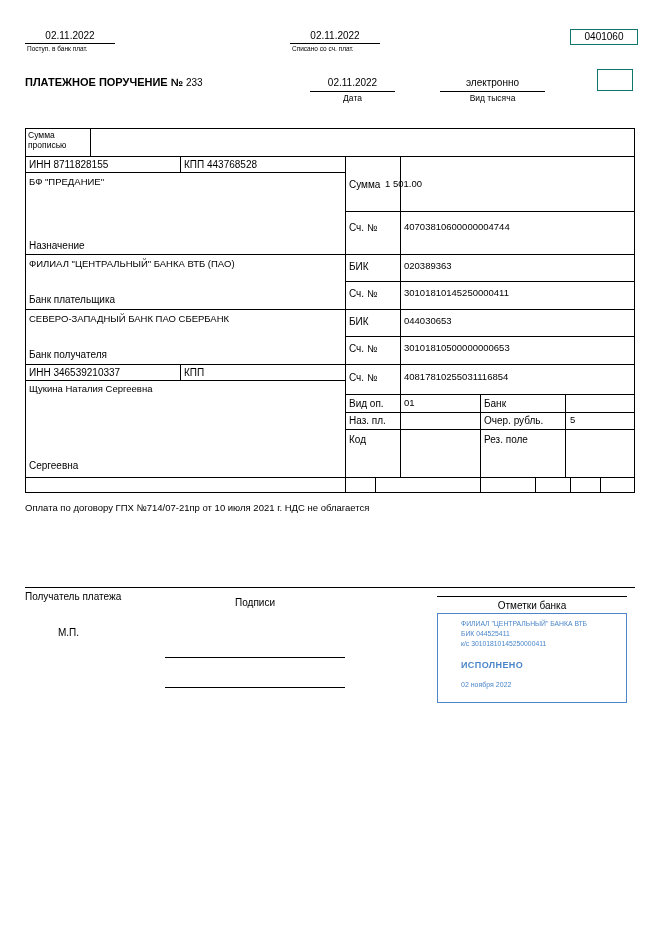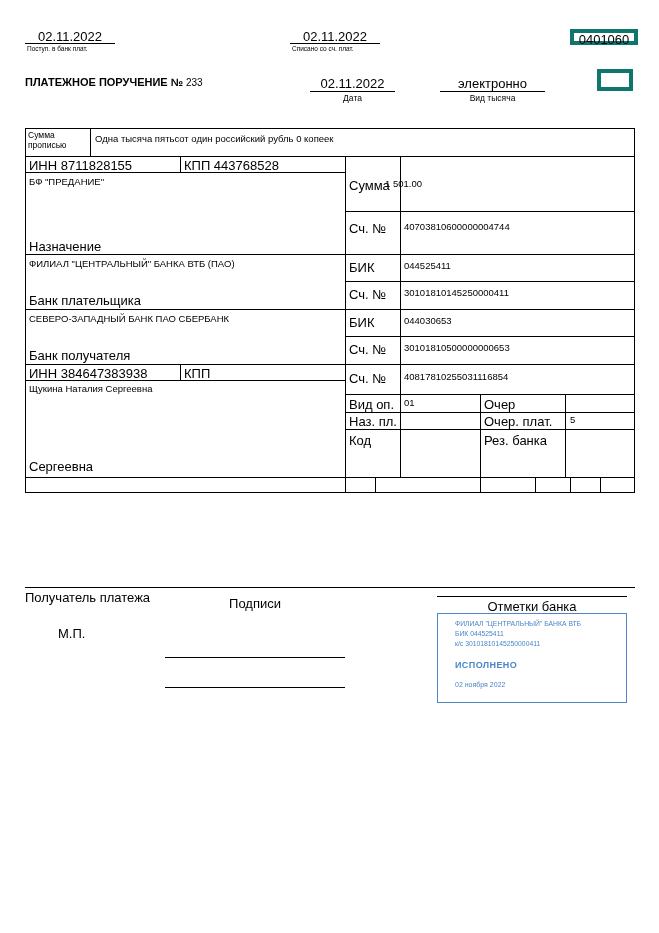--- a/index.html
+++ b/index.html
@@ -2,31 +2,31 @@
 <html><head>
 <meta charset="utf-8">
 <style>
   *{margin:0;padding:0;box-sizing:border-box}
   body{background:#fff;font-family:"Liberation Sans","DejaVu Sans",sans-serif}
   .page{position:relative;width:659px;height:933px;background:#fff;color:#000;overflow:hidden}
   .abs{position:absolute;white-space:nowrap;line-height:1.15}
   .wrap{white-space:normal}
   .t65{font-size:6.5px}
   .t85{font-size:8.5px}
-  .t9{font-size:13px}
+  .t9{font-size:10px}
   .t95{font-size:9.5px}
   .t10{font-size:10px}
   .t11{font-size:11px}
   .b{font-weight:bold}
   .center{text-align:center}
   .hl{position:absolute;height:1px;background:#000}
   .vl{position:absolute;width:1px;background:#000}
-  .box{position:absolute;border:4px solid #0f766e}
+  .box{position:absolute;border:1px solid #0f766e}
   .num{margin-left:3px;font-weight:normal}
-  .stamp{position:absolute;border:1px solid;padding:5px 17px;font-size:6.8px;line-height:1.5;white-space:nowrap}
+  .stamp{position:absolute;border:1px solid;padding:5px 23px;font-size:6.8px;line-height:1.5;white-space:nowrap}
   .stamp-status{font-weight:bold;font-size:9px;letter-spacing:.4px;margin-top:9px}
   .stamp-date{margin-top:8px;font-size:7px}
 </style>
 </head>
 <body>
 
 <div class="page">
 
   <div class="abs t9 center" style="left:25px;top:30px;width:90px">02.11.2022</div>
   <div class="hl" style="left:25px;top:43px;width:90px"></div>
@@ -43,21 +43,20 @@
   </div>
   <div class="abs t9 center" style="left:310px;top:77px;width:85px">02.11.2022</div>
   <div class="hl" style="left:310px;top:91px;width:85px"></div>
   <div class="abs t85 center" style="left:310px;top:94px;width:85px">Дата</div>
   <div class="abs t9 center" style="left:440px;top:77px;width:105px">электронно</div>
   <div class="hl" style="left:440px;top:91px;width:105px"></div>
   <div class="abs t85 center" style="left:440px;top:94px;width:105px">Вид тысяча</div>
   <div class="box" style="left:597px;top:69px;width:36px;height:22px"></div>
 
   <div class="abs t85 wrap" style="left:28px;top:131px;width:58px">Сумма прописью</div>
-  <div class="abs t95" style="left:95px;top:134px">Одна тысяча пятьсот один российский рубль 0 копеек</div>
 
   <div class="hl" style="left:25px;top:128px;width:610px"></div>
   <div class="hl" style="left:25px;top:156px;width:610px"></div>
   <div class="hl" style="left:25px;top:172px;width:320px"></div>
   <div class="hl" style="left:345px;top:211px;width:290px"></div>
   <div class="hl" style="left:25px;top:254px;width:610px"></div>
   <div class="hl" style="left:345px;top:281px;width:290px"></div>
   <div class="hl" style="left:25px;top:309px;width:610px"></div>
   <div class="hl" style="left:345px;top:336px;width:290px"></div>
   <div class="hl" style="left:25px;top:364px;width:610px"></div>
@@ -88,47 +87,48 @@
   <div class="abs t95" style="left:29px;top:177px">БФ "ПРЕДАНИЕ"</div>
   <div class="abs t9" style="left:29px;top:240px">Назначение</div>
   <div class="abs t9" style="left:349px;top:179px">Сумма</div>
   <div class="abs t95" style="left:385px;top:179px">1 501.00</div>
   <div class="abs t9" style="left:349px;top:222px">Сч. №</div>
   <div class="abs t95" style="left:404px;top:222px">40703810600000004744</div>
 
   <div class="abs t95" style="left:29px;top:259px">ФИЛИАЛ "ЦЕНТРАЛЬНЫЙ" БАНКА ВТБ (ПАО)</div>
   <div class="abs t9" style="left:29px;top:294px">Банк плательщика</div>
   <div class="abs t9" style="left:349px;top:261px">БИК</div>
-  <div class="abs t95" style="left:404px;top:261px">044525411</div>
+  <div class="abs t95" style="left:404px;top:261px">020389363</div>
   <div class="abs t9" style="left:349px;top:288px">Сч. №</div>
   <div class="abs t95" style="left:404px;top:288px">30101810145250000411</div>
 
   <div class="abs t95" style="left:29px;top:314px">СЕВЕРО-ЗАПАДНЫЙ БАНК ПАО СБЕРБАНК</div>
   <div class="abs t9" style="left:29px;top:349px">Банк получателя</div>
   <div class="abs t9" style="left:349px;top:316px">БИК</div>
   <div class="abs t95" style="left:404px;top:316px">044030653</div>
   <div class="abs t9" style="left:349px;top:343px">Сч. №</div>
   <div class="abs t95" style="left:404px;top:343px">30101810500000000653</div>
 
-  <div class="abs t9" style="left:29px;top:367px">ИНН 384647383938</div>
+  <div class="abs t9" style="left:29px;top:367px">ИНН 346539210337</div>
   <div class="abs t9" style="left:184px;top:367px">КПП</div>
   <div class="abs t95" style="left:29px;top:384px">Щукина Наталия Сергеевна</div>
   <div class="abs t9" style="left:29px;top:460px">Сергеевна</div>
   <div class="abs t9" style="left:349px;top:372px">Сч. №</div>
   <div class="abs t95" style="left:404px;top:372px">40817810255031116854</div>
 
   <div class="abs t9" style="left:349px;top:398px">Вид оп.</div>
   <div class="abs t95" style="left:404px;top:398px">01</div>
-  <div class="abs t9" style="left:484px;top:398px">Очер</div>
+  <div class="abs t9" style="left:484px;top:398px">Банк</div>
   <div class="abs t9" style="left:349px;top:415px">Наз. пл.</div>
-  <div class="abs t9" style="left:484px;top:415px">Очер. плат.</div>
+  <div class="abs t9" style="left:484px;top:415px">Очер. рубль.</div>
   <div class="abs t95" style="left:570px;top:415px">5</div>
   <div class="abs t9" style="left:349px;top:434px">Код</div>
-  <div class="abs t9" style="left:484px;top:434px">Рез. банка</div>
+  <div class="abs t9" style="left:484px;top:434px">Рез. поле</div>
 
+  <div class="abs t95" style="left:25px;top:503px">Оплата по договору ГПХ №714/07-21пр от 10 июля 2021 г. НДС не облагается</div>
   <div class="hl" style="left:25px;top:587px;width:610px"></div>
   <div class="abs t9" style="left:25px;top:591px">Получатель платежа</div>
 
   <div class="abs t9 center" style="left:165px;top:597px;width:180px">Подписи</div>
   <div class="hl" style="left:437px;top:596px;width:190px"></div>
   <div class="abs t9 center" style="left:437px;top:600px;width:190px">Отметки банка</div>
   <div class="abs t9" style="left:58px;top:627px">М.П.</div>
   <div class="hl" style="left:165px;top:657px;width:180px"></div>
   <div class="hl" style="left:165px;top:687px;width:180px"></div>
 

